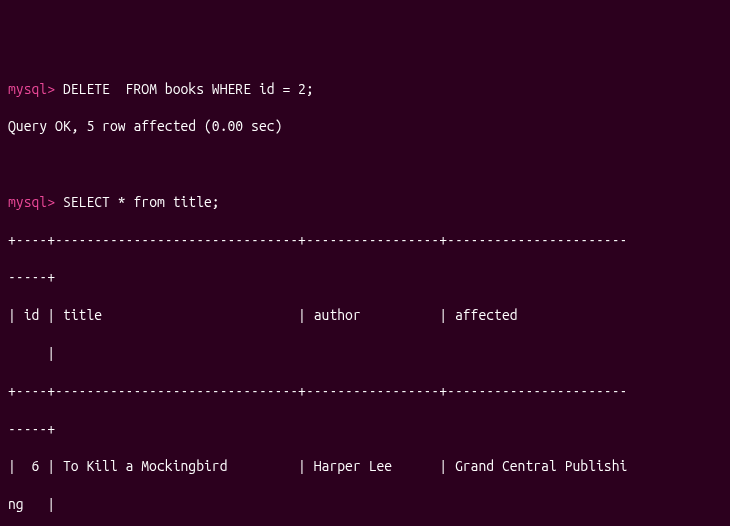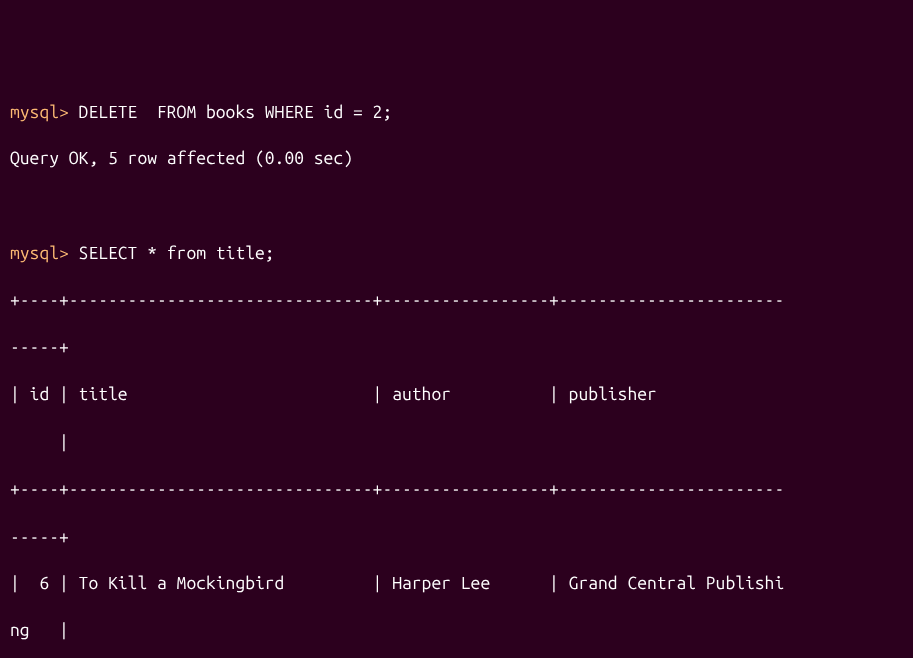--- a/index.html
+++ b/index.html
@@ -10,34 +10,34 @@
       font-family: 'Ubuntu Mono', 'DejaVu Sans Mono', 'Consolas', monospace;
       font-size: 14px;
       line-height: 1.35;
       width: 730px;
       height: 526px;
       box-sizing: border-box;
       overflow: hidden;
       white-space: pre;
     }
     .line { display: block; }
-    .prompt { color: #fdba74; }
+    .prompt { color: #ec4899; }
   </style>
 </head>
 <body>
 
 
 
 <span class="line"><span class="prompt">mysql&gt;</span> <span>DELETE  FROM books WHERE id = 2;</span></span>
 <span class="line">Query OK, 5 row affected (0.00 sec)</span>
 <span class="line"> </span>
 <span class="line"><span class="prompt">mysql&gt;</span> <span>SELECT * from title;</span></span>
 <span class="line">+----+-------------------------------+-----------------+-----------------------</span>
 <span class="line">-----+</span>
-<span class="line">| id | title                         | author          | publisher</span>
+<span class="line">| id | title                         | author          | affected</span>
 <span class="line">     |</span>
 <span class="line">+----+-------------------------------+-----------------+-----------------------</span>
 <span class="line">-----+</span>
 <span class="line">|  6 | To Kill a Mockingbird         | Harper Lee      | Grand Central Publishi</span>
 <span class="line">ng   |</span>
 
 
 
 
 

